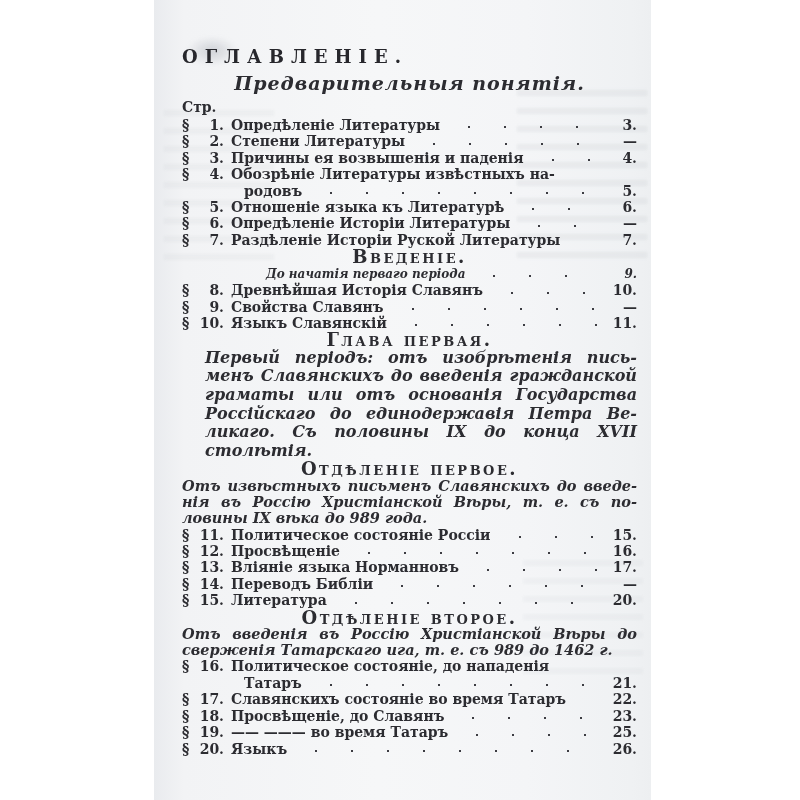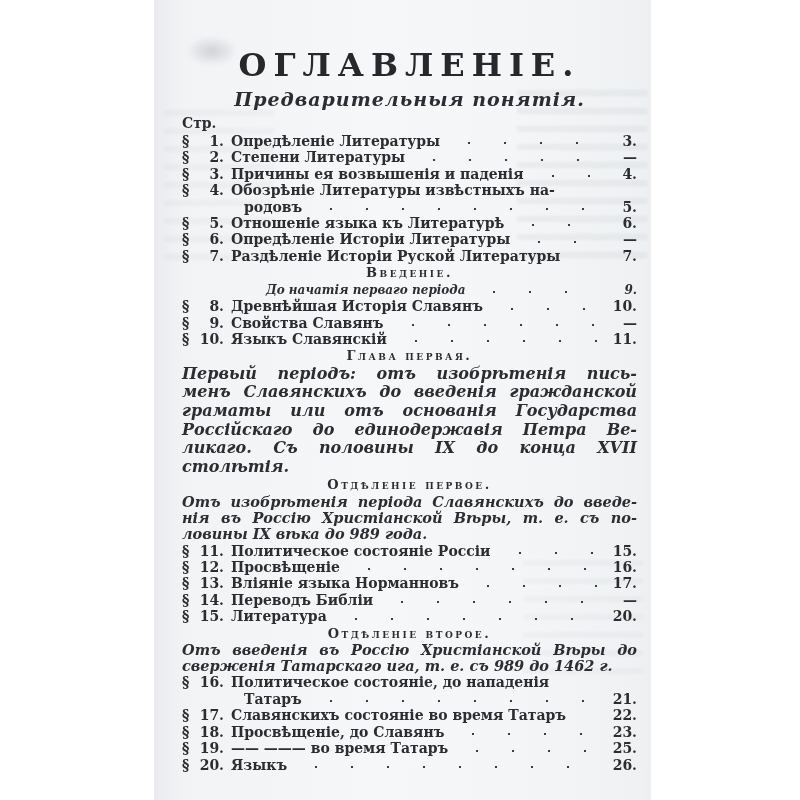--- a/index.html
+++ b/index.html
@@ -41,23 +41,23 @@
   .g2 { left: 10px; top: 110px; width: 110px; height: 150px; opacity:.7; }
   .g3 { right: 8px; top: 560px; width: 120px; height: 120px; opacity:.6; }
 
   .content {
     position: absolute;
     left: 28px; right: 14px; top: 0;
     padding-top: 42px;
     color: #2c2c31;
   }
   .title {
-    margin: 8px;
-    text-align: center;
-    font-size: 32px;
+    margin: 0;
+    text-align: left;
+    font-size: 18px;
     line-height: 30px;
     font-weight: bold;
     letter-spacing: 7px;
     color: #27272c;
   }
   .subtitle {
     text-align: center;
     font-style: italic;
     font-weight: bold;
     font-size: 19px;
@@ -88,31 +88,32 @@
   }
   .pg { width: 32px; text-align: right; white-space: nowrap; }
 
   .cont { padding-left: 62px; }
   .ientry { padding-left: 84px; font-style: italic; font-size: 12px; }
 
   .heading {
     text-align: center;
     font-variant: small-caps;
     font-weight: bold;
-    font-size: 13px;
+    font-size: 18px;
     line-height: 15.5px;
     letter-spacing: 2.5px;
     margin: 1px 0;
   }
   .ipara {
     font-style: italic;
     font-weight: bold;
     font-size: 16px;
     line-height: 18.6px;
     text-align: left;
+    margin-left: 23px;
   }
   .idesc {
     font-style: italic;
     font-weight: bold;
     font-size: 14.5px;
     line-height: 16.2px;
     text-align: left;
   }
   .just { text-align: justify; text-align-last: justify; }
 </style>
@@ -212,21 +213,21 @@
             <span class="pg">11.</span>
           </div>
           <div class="heading">Глава первая.</div>
           <div class="ipara just">Первый періодъ: отъ изобрѣтенія пись-</div>
           <div class="ipara just">менъ Славянскихъ до введенія гражданской</div>
           <div class="ipara just">граматы или отъ основанія Государства</div>
           <div class="ipara just">Россійскаго до единодержавія Петра Ве-</div>
           <div class="ipara just">ликаго. Съ половины IX до конца XVII</div>
           <div class="ipara">столѣтія.</div>
           <div class="heading">Отдѣленіе первое.</div>
-          <div class="idesc just">Отъ изобрѣтенія періода Славянскихъ до введе-</div>
+          <div class="idesc just">Отъ извѣстныхъ письменъ Славянскихъ до введе-</div>
           <div class="idesc just">нія въ Россію Христіанской Вѣры, т. е. съ по-</div>
           <div class="idesc">ловины IX вѣка до 989 года.</div>
           <div class="row entry">
             <span class="sym">§</span>
             <span class="num">11.</span>
             <span class="txt">Политическое состояніе Россіи</span>
             <span class="dots"></span>
             <span class="pg">15.</span>
           </div>
           <div class="row entry">

